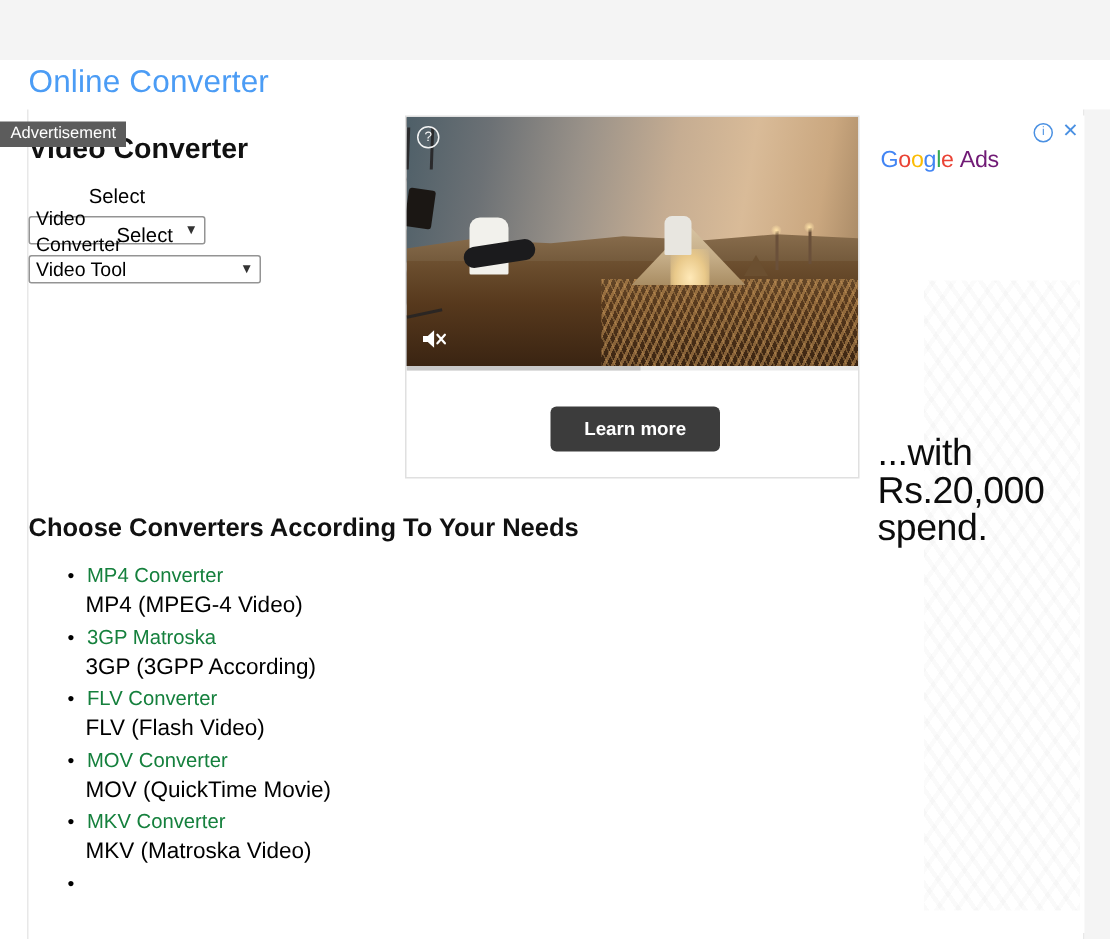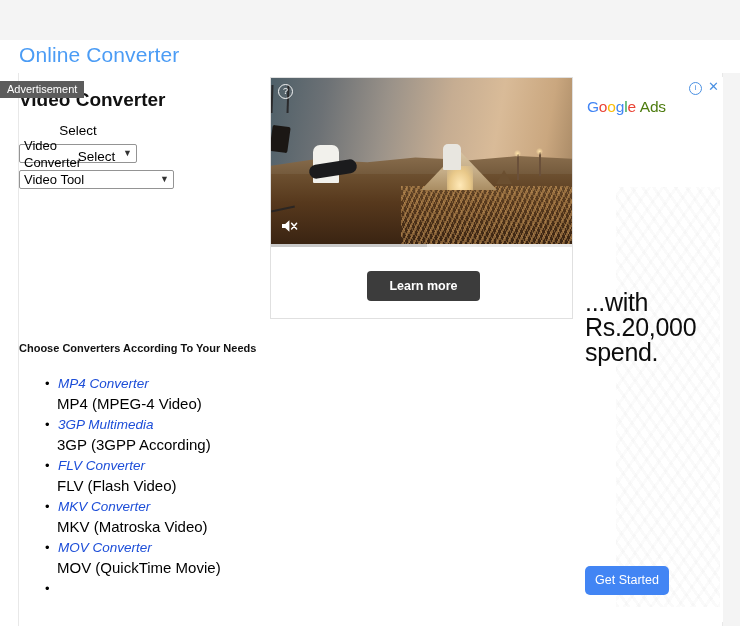--- a/index.html
+++ b/index.html
@@ -155,21 +155,21 @@
     font-size: 9px;
     color: #333;
     line-height: 1;
   }
 
   
   #converters-heading {
     position: absolute;
     left: 19px;
     top: 302px;
-    font-size: 11px;
+    font-size: 17px;
     font-weight: bold;
     color: #111111;
     white-space: nowrap;
   }
   #converter-list {
     position: absolute;
     left: 42px;
     top: 334px;
     margin: 0;
     padding: 0 0 0 16px;
@@ -185,27 +185,26 @@
     position: absolute;
     left: -13px;
     top: 0px;
     font-size: 13px;
     color: #000;
     line-height: 19px;
   }
   .conv-link {
     display: block;
     font-size: 13.5px;
-    color: #1d4ed8;
+    color: #15803d;
     line-height: 19px;
     height: 19px;
     text-decoration: none;
     cursor: pointer;
     white-space: nowrap;
-    font-style: italic;
   }
   .conv-desc {
     display: block;
     font-size: 15px;
     color: #000000;
     line-height: 22px;
     height: 22px;
     white-space: nowrap;
     margin-left: -1px;
   }
@@ -445,21 +444,21 @@
     font-size: 15.5px;
     letter-spacing: -0.2px;
     white-space: nowrap;
   }
   #google-ads-logo .g1 { color: #4285F4; }
   #google-ads-logo .o1 { color: #EA4335; }
   #google-ads-logo .o2 { color: #FBBC05; }
   #google-ads-logo .g2 { color: #4285F4; }
   #google-ads-logo .l1 { color: #34A853; }
   #google-ads-logo .e1 { color: #EA4335; }
-  #google-ads-logo .ads { color: #4d7c0f; margin-left: 4px; }
+  #google-ads-logo .ads { color: #701a75; margin-left: 4px; }
 
   #side-ad-headline {
     position: absolute;
     left: 7px;
     top: 213px;
     width: 140px;
     font-size: 25px;
     font-weight: normal;
     color: #0c0c0c;
     line-height: 25px;
@@ -530,34 +529,34 @@
     </div>
 
     <div id="converters-heading">Choose Converters According To Your Needs</div>
 
     <ul id="converter-list">
       <li>
         <a class="conv-link">MP4 Converter</a>
         <span class="conv-desc">MP4 (MPEG-4 Video)</span>
       </li>
       <li>
-        <a class="conv-link">3GP Multimedia</a>
+        <a class="conv-link">3GP Matroska</a>
         <span class="conv-desc">3GP (3GPP According)</span>
       </li>
       <li>
         <a class="conv-link">FLV Converter</a>
         <span class="conv-desc">FLV (Flash Video)</span>
       </li>
       <li>
+        <a class="conv-link">MOV Converter</a>
+        <span class="conv-desc">MOV (QuickTime Movie)</span>
+      </li>
+      <li>
         <a class="conv-link">MKV Converter</a>
         <span class="conv-desc">MKV (Matroska Video)</span>
-      </li>
-      <li>
-        <a class="conv-link">MOV Converter</a>
-        <span class="conv-desc">MOV (QuickTime Movie)</span>
       </li>
       <li>
       </li>
     </ul>
 
     <div id="video-ad">
       <div id="video-frame">
         <div id="sky"></div>
         <div id="dune-far"></div>
         <div id="ground"></div>
@@ -608,17 +607,16 @@
       <div id="google-ads-logo">
         <span class="g1">G</span><span class="o1">o</span><span class="o2">o</span><span class="g2">g</span><span class="l1">l</span><span class="e1">e</span><span class="ads">Ads</span>
       </div>
 
       <div id="side-ad-headline">
         <div>...with</div>
         <div>Rs.20,000</div>
         <div>spend.</div>
       </div>
 
-      <button id="get-started-btn">Get Started</button>
     </div>
 
   </div>
 </div>
 
 </body></html>

